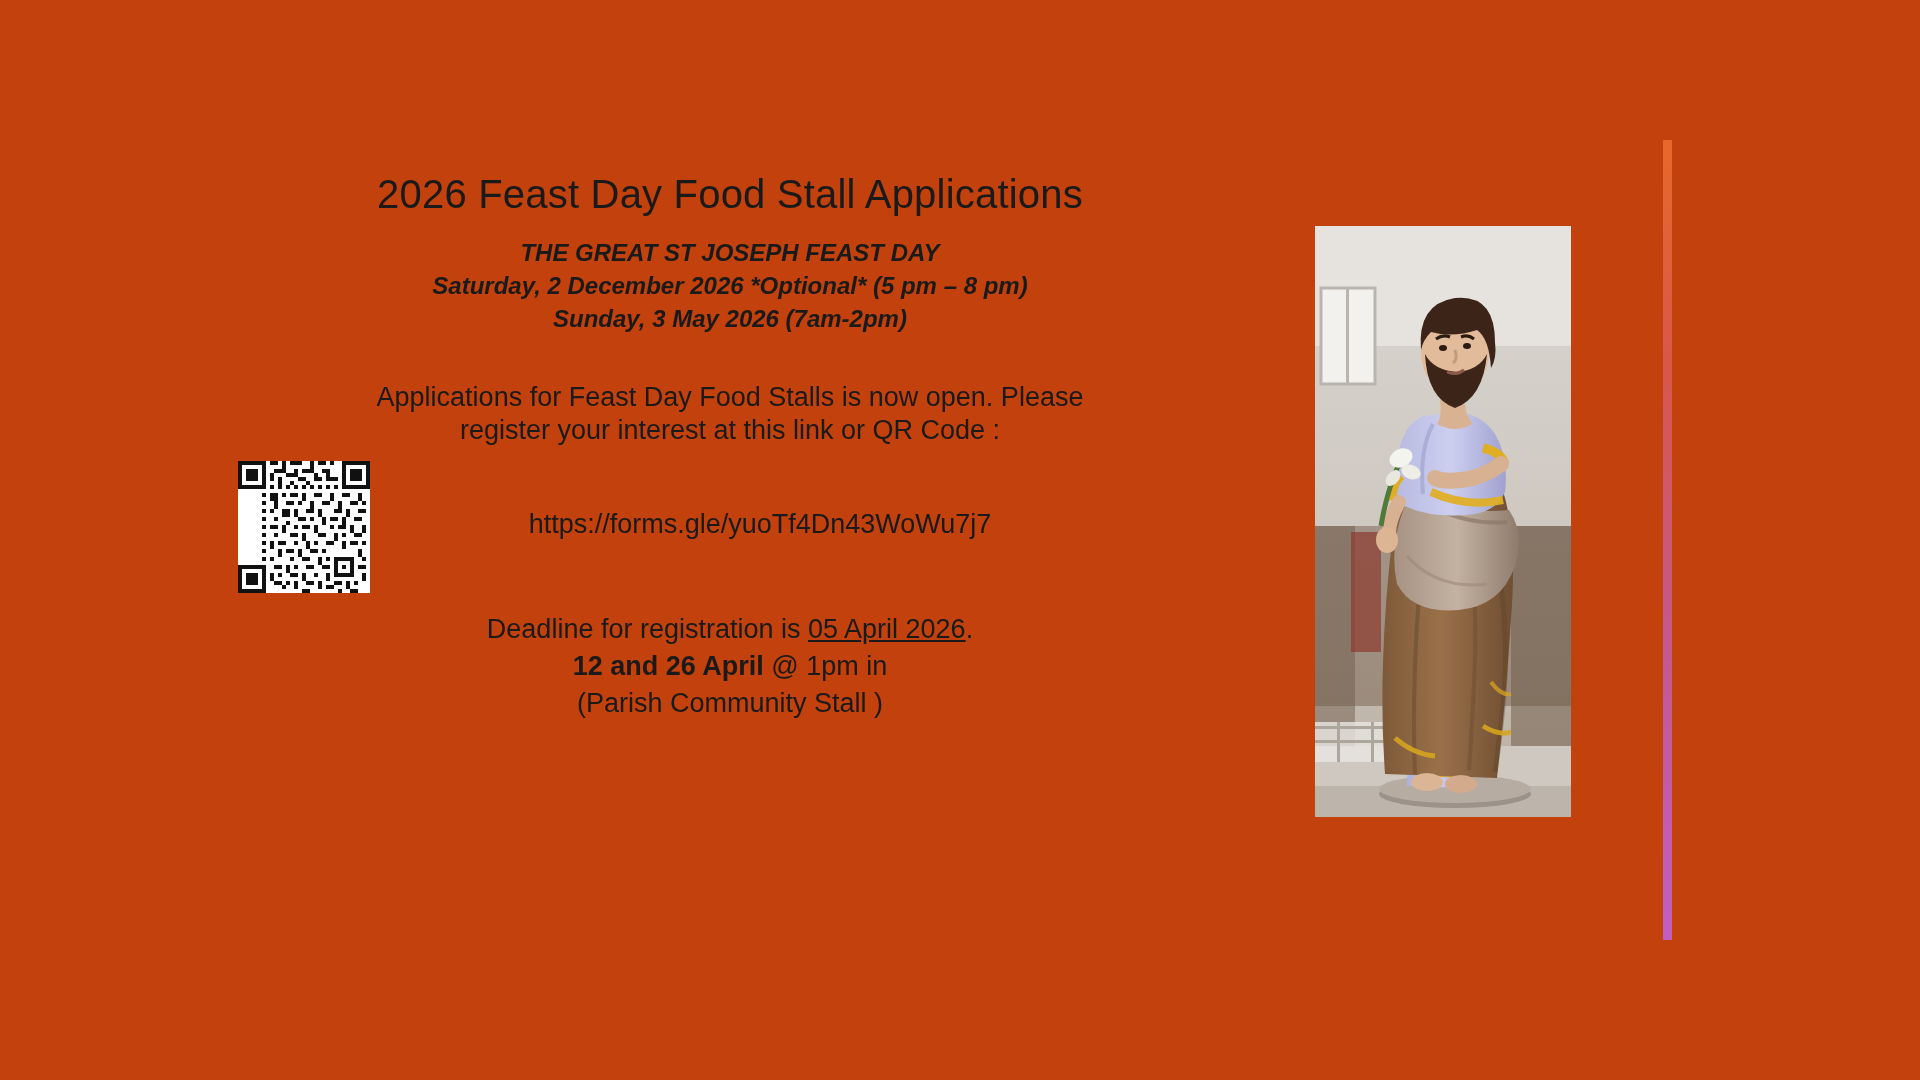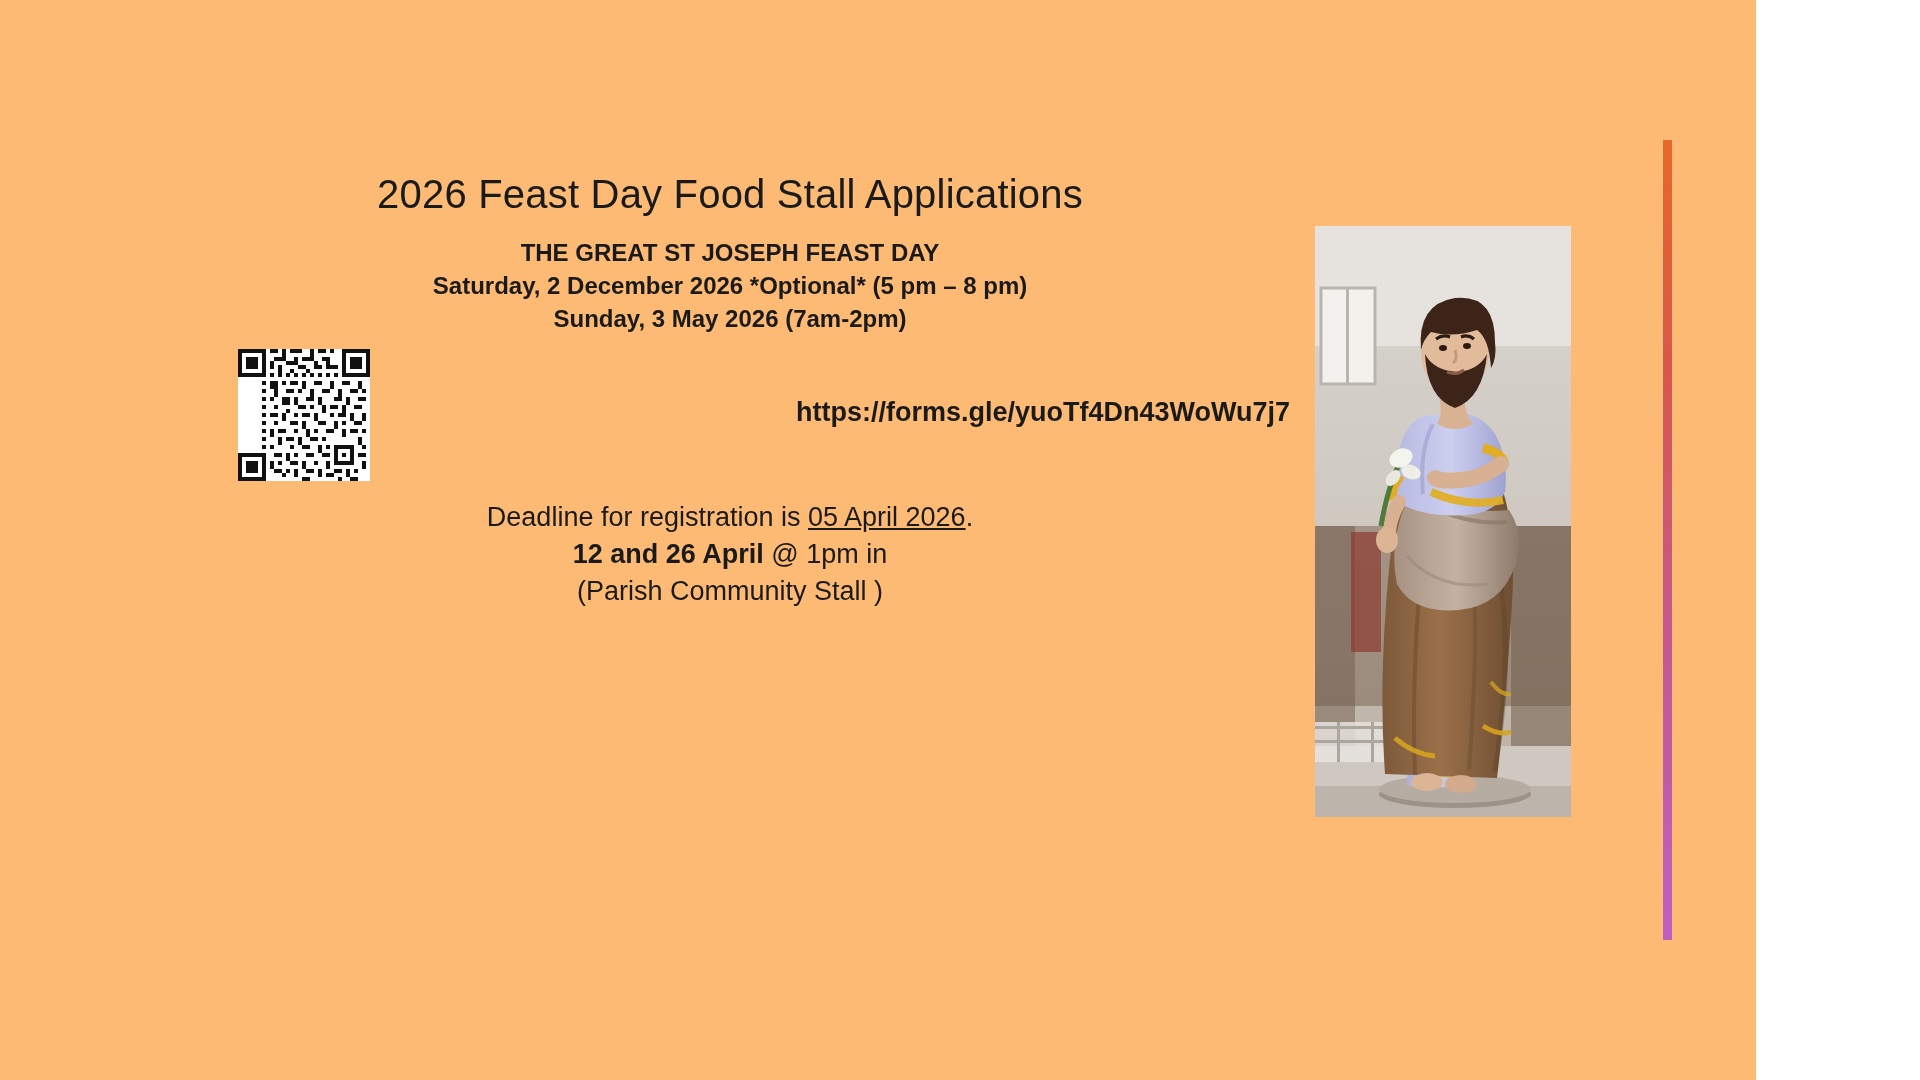--- a/index.html
+++ b/index.html
@@ -12,23 +12,23 @@
     height: 1080px;
     overflow: hidden;
     font-family: "Liberation Sans", sans-serif;
     color: #000000;
     position: relative;
   }
 
   .slide {
     position: absolute;
     left: 0; top: 0;
-    width: 1756px;
+    width: 1920px;
     height: 1080px;
-    background: #fdba74;
+    background: #c2410c;
   }
 
   
   .text-col {
     position: absolute;
     left: 170px;
     top: 170px;
     width: 1120px;
     text-align: center;
   }
@@ -41,20 +41,21 @@
     margin: 0 0 18px 0;
     letter-spacing: 0.2px;
   }
 
   .sub-block {
     font-size: 24px;
     font-weight: 700;
     line-height: 1.38;
     color: #1a1a1a;
     margin: 0;
+    font-style: italic;
   }
   .sub-block div { white-space: nowrap; }
 
   .intro {
     font-size: 27px;
     font-weight: 400;
     line-height: 1.22;
     color: #1a1a1a;
     margin: 46px 0 0 0;
   }
@@ -75,23 +76,23 @@
     background: #ffffff;
     image-rendering: pixelated;
   }
   .qr-code svg { display: block; }
 
   .link-text {
     position: absolute;
     left: 0;
     top: 48px;
     width: 1120px;
-    text-align: right;
+    text-align: center;
     font-size: 27px;
-    font-weight: 700;
+    font-weight: 400;
     color: #1a1a1a;
     padding-left: 60px;
     box-sizing: border-box;
   }
 
   
   .deadline-block {
     font-size: 27px;
     font-weight: 400;
     line-height: 1.36;
@@ -138,20 +139,24 @@
   <div class="text-col">
 
     <h1 class="main-title">2026 Feast Day Food Stall Applications</h1>
 
     <div class="sub-block">
       <div>THE GREAT ST JOSEPH FEAST DAY</div>
       <div>Saturday, 2 December 2026 *Optional* (5 pm – 8 pm)</div>
       <div>Sunday, 3 May 2026 (7am-2pm)</div>
     </div>
 
+    <div class="intro">
+      <div>Applications for Feast Day Food Stalls is now open.  Please</div>
+      <div>register your interest at this link or QR Code :</div>
+    </div>
 
     <div class="qr-row">
 
       <div class="qr-code">
         <svg width="132" height="132" viewBox="0 0 33 33" shape-rendering="crispEdges" aria-label="QR code">
           <rect width="33" height="33" fill="#ffffff"></rect>
           <g fill="#111111">
 
             <rect x="0" y="0" width="7" height="1"></rect>
               <rect x="0" y="6" width="7" height="1"></rect>

